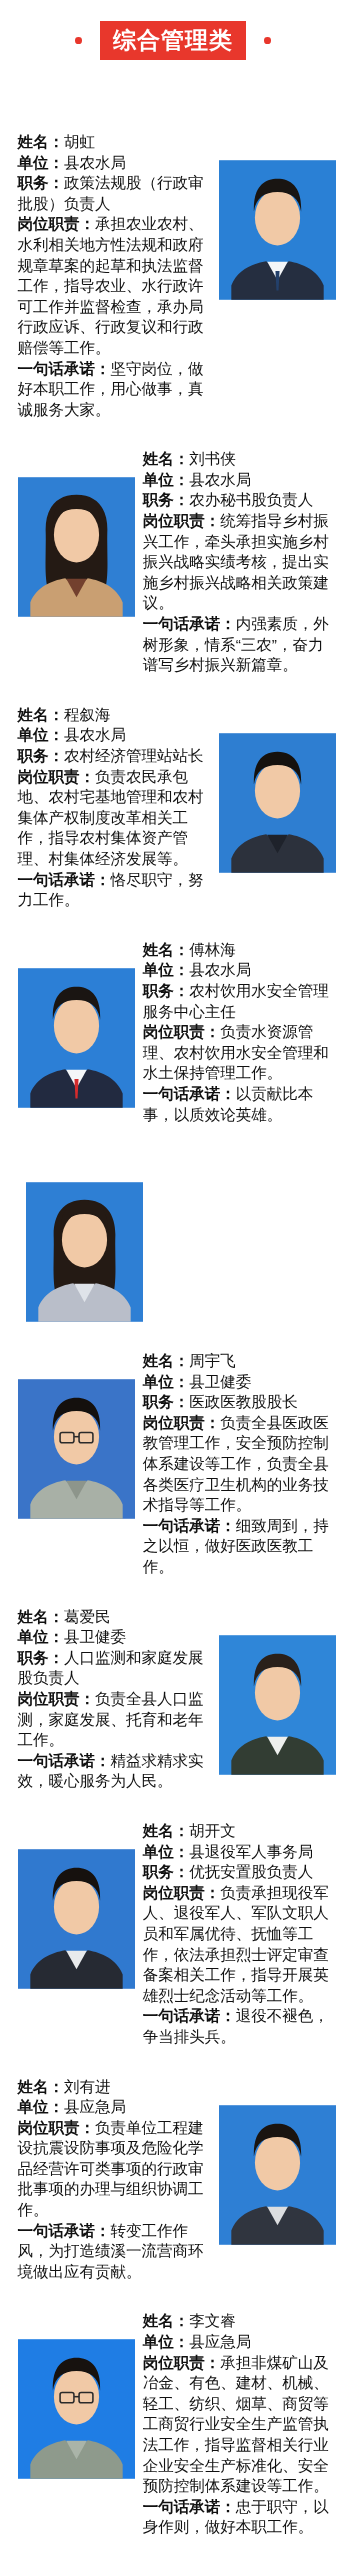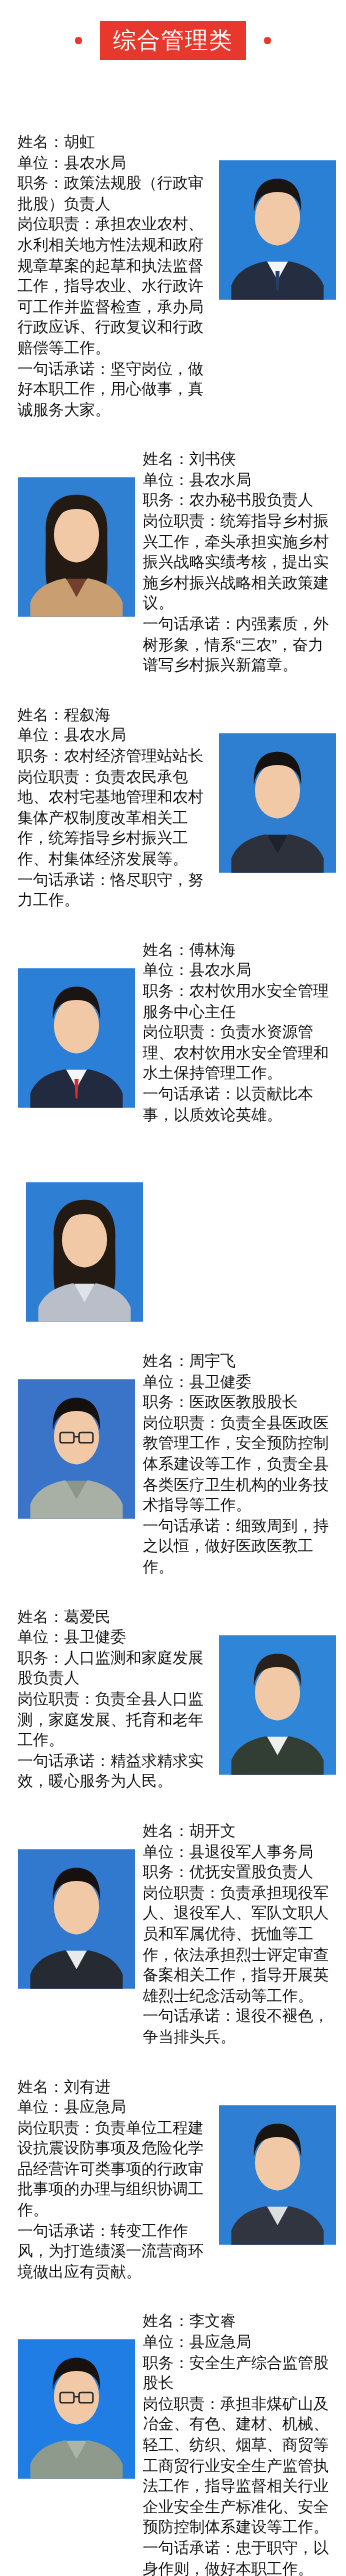--- a/index.html
+++ b/index.html
@@ -16,21 +16,21 @@
     display:flex;
     justify-content:center;
     align-items:center;
     gap:17.5px;
     padding-top:20.6px;
     margin-bottom:72px;
   }
   .dot{width:6.7px;height:6.7px;border-radius:50%;}
   .badge{
     color:#ffffff;
-    font-weight:normal;
+    font-weight:bold;
     font-size:23px;
     line-height:1;
     padding:8.2px 13.4px;
     letter-spacing:1px;
   }
   
   .person{
     display:flex;
     align-items:flex-start;
     padding:0 10.3px 0 17.5px;
@@ -40,21 +40,21 @@
   .photo-col{
     flex:0 0 117px;
     margin-top:28px;
   }
   .photo-left .photo-col{order:0;margin-right:8.2px;}
   .photo-left .text-col{order:1;}
   .photo-right .text-col{order:0;}
   .photo-right .photo-col{order:1;margin-left:8.2px;}
   .photo-col svg{display:block;width:117px;height:140px;}
   .text-col p{margin:0;word-break:break-all;}
-  .lbl{font-weight:normal;}
+  .lbl{font-weight:bold;}
 </style>
 </head>
 <body>
 
 <div class="header">
   <span class="dot" style="background: rgb(232, 55, 44);"></span>
   <span class="badge" style="background: rgb(232, 55, 44);">综合管理类</span>
   <span class="dot" style="background: rgb(232, 55, 44);"></span>
 </div>
 
@@ -109,21 +109,21 @@
         <polygon class="av-tie" points="110,216 118,216 116,254 112,254" fill="#23406b" style="display: none;"></polygon>
       </svg>
     </div>
   </section>
 
   <section class="person photo-right">
     <div class="text-col">
       <p><span class="lbl">姓名：</span><span>程叙海</span></p>
       <p><span class="lbl">单位：</span><span>县农水局</span></p>
       <p><span class="lbl">职务：</span><span>农村经济管理站站长</span></p>
-      <p><span class="lbl">岗位职责：</span><span>负责农民承包地、农村宅基地管理和农村集体产权制度改革相关工作，统筹指导乡村振兴工作、村集体经济发展等。</span></p>
+      <p><span class="lbl">岗位职责：</span><span>负责农民承包地、农村宅基地管理和农村集体产权制度改革相关工作，指导农村集体资产管理、村集体经济发展等。</span></p>
       <p><span class="lbl">一句话承诺：</span><span>恪尽职守，努力工作。</span></p>
     </div>
     <div class="photo-col">
       <svg viewBox="0 0 228 272" aria-hidden="true">
         <rect class="av-bg" width="228" height="272" fill="#2e7ed1"></rect>
         <path class="av-hair-long" d="M114,34 C70,34 52,66 54,108 C55,150 50,196 60,226 L168,226 C178,196 173,150 174,108 C176,66 158,34 114,34 Z" fill="#15110e" style="display: none;"></path>
         <ellipse class="av-head" cx="114" cy="112" rx="44" ry="54" fill="#f1c9a6"></ellipse>
         <path class="av-hair-short" d="M68,100 C66,52 88,36 114,36 C140,36 162,52 160,100 C156,74 140,62 114,62 C88,62 72,74 68,100 Z" fill="#15110e"></path>
         <g class="av-glasses" stroke="#2a2a2a" stroke-width="3" fill="none" style="display: none;">
           <rect x="82" y="104" width="27" height="20" rx="4"></rect>
@@ -282,21 +282,20 @@
         <polygon class="av-shirt" points="94,198 114,234 134,198" fill="#dcdee0"></polygon>
         <polygon class="av-tie" points="110,216 118,216 116,254 112,254" fill="#23406b" style="display: none;"></polygon>
       </svg>
     </div>
   </section>
 
   <section class="person photo-left">
     <div class="text-col">
       <p><span class="lbl">姓名：</span><span>李文睿</span></p>
       <p><span class="lbl">单位：</span><span>县应急局</span></p>
-      <p><span class="lbl">职务：</span><span>安全生产综合监管股股长</span></p>
       <p><span class="lbl">岗位职责：</span><span>承担非煤矿山及冶金、有色、建材、机械、轻工、纺织、烟草、商贸等工商贸行业安全生产监管执法工作，指导监督相关行业企业安全生产标准化、安全预防控制体系建设等工作。</span></p>
       <p><span class="lbl">一句话承诺：</span><span>忠于职守，以身作则，做好本职工作。</span></p>
     </div>
     <div class="photo-col">
       <svg viewBox="0 0 228 272" aria-hidden="true">
         <rect class="av-bg" width="228" height="272" fill="#1f7de4"></rect>
         <path class="av-hair-long" d="M114,34 C70,34 52,66 54,108 C55,150 50,196 60,226 L168,226 C178,196 173,150 174,108 C176,66 158,34 114,34 Z" fill="#17120f" style="display: none;"></path>
         <ellipse class="av-head" cx="114" cy="112" rx="44" ry="54" fill="#f1c9a6"></ellipse>
         <path class="av-hair-short" d="M68,100 C66,52 88,36 114,36 C140,36 162,52 160,100 C156,74 140,62 114,62 C88,62 72,74 68,100 Z" fill="#17120f"></path>
         <g class="av-glasses" stroke="#2a2a2a" stroke-width="3" fill="none">

